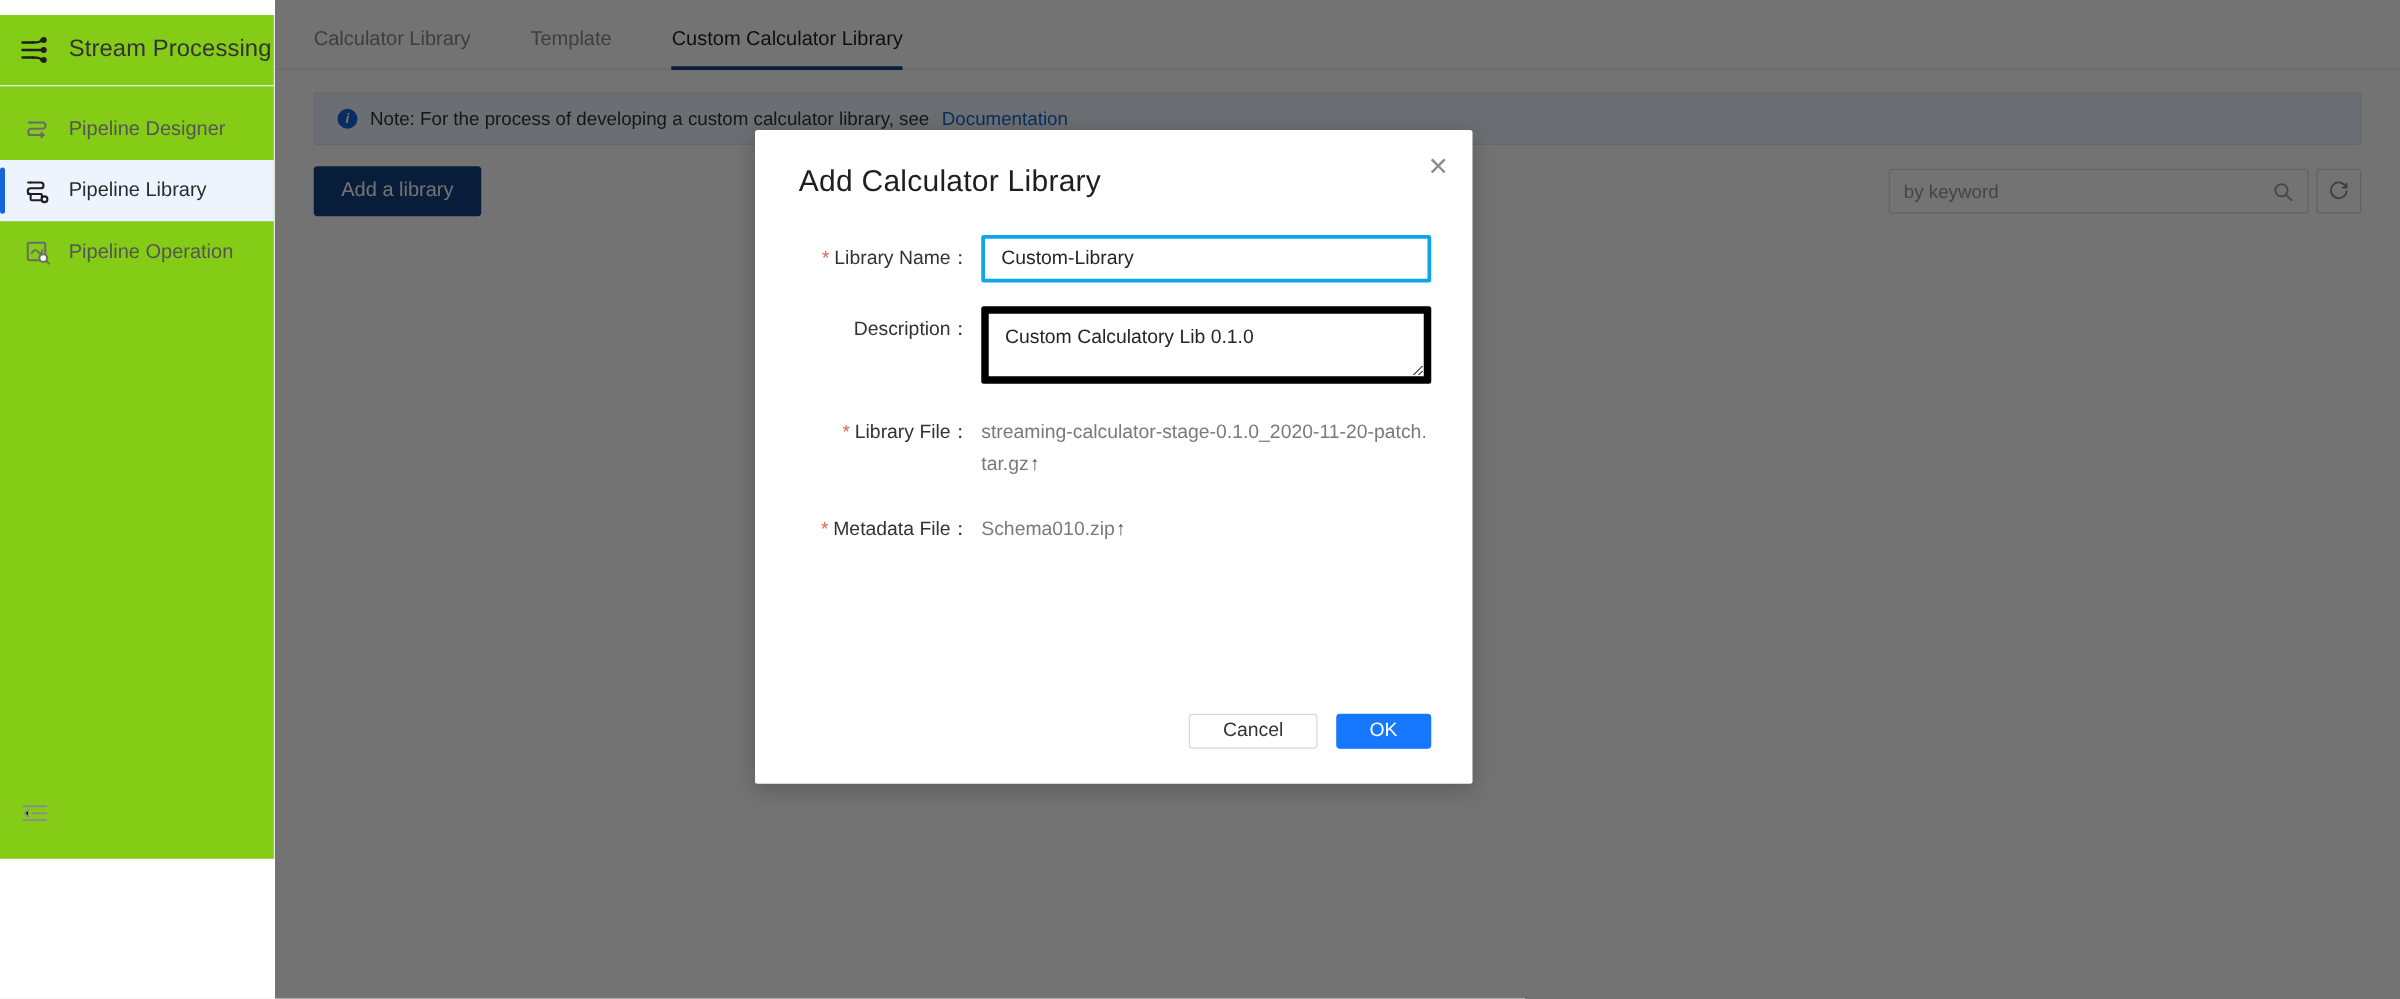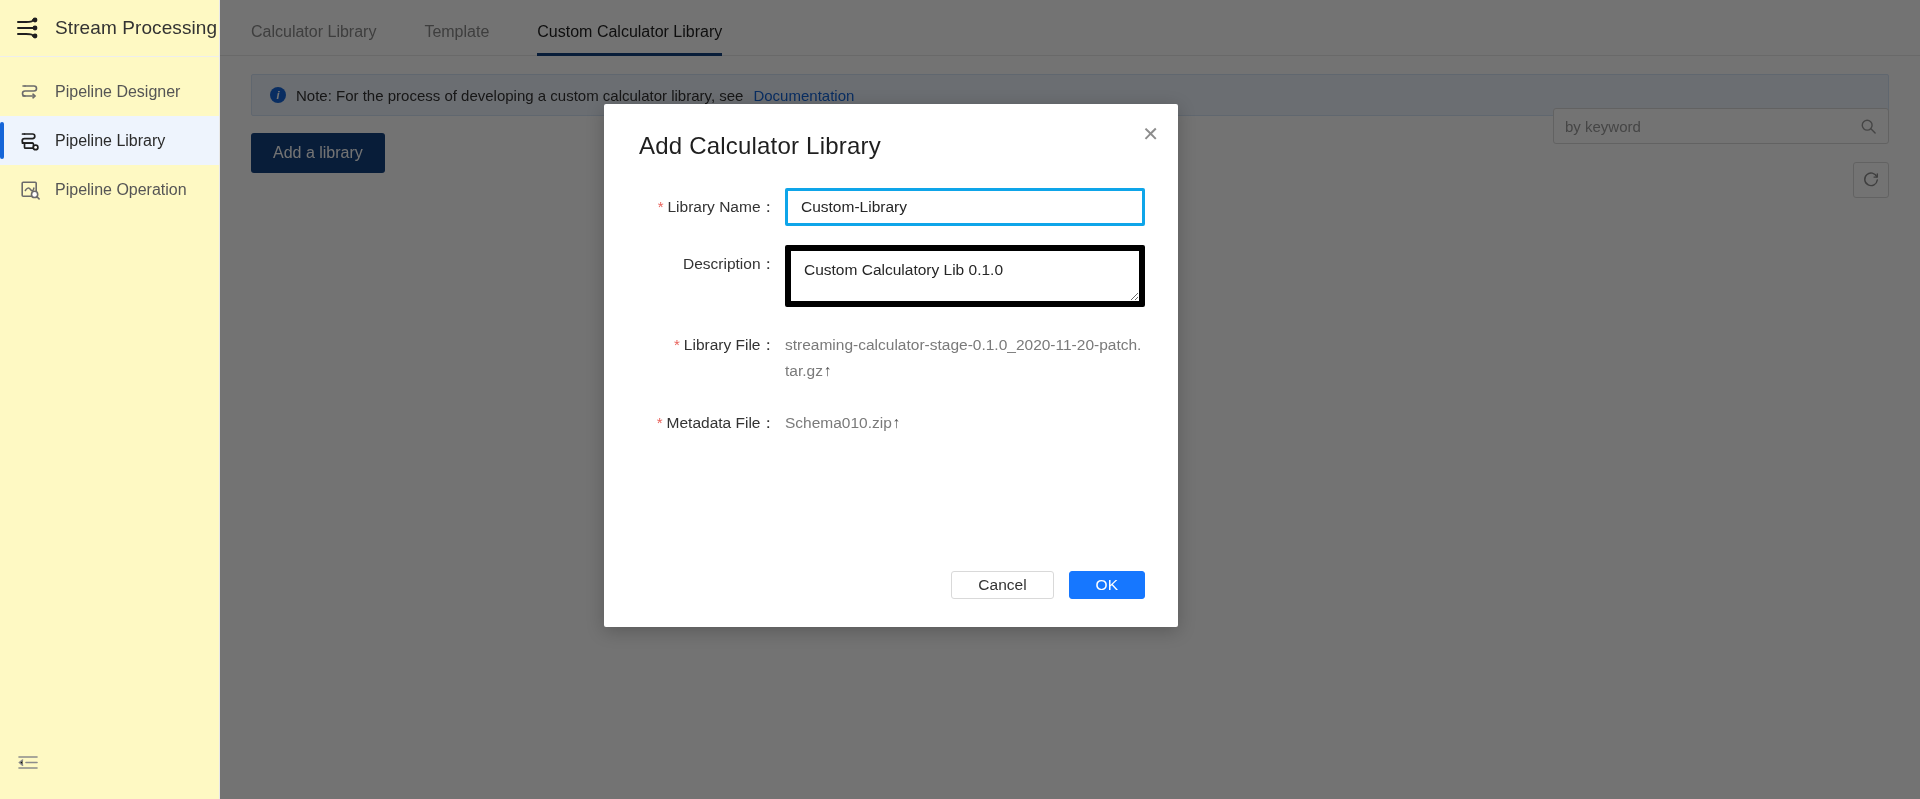--- a/index.html
+++ b/index.html
@@ -5,22 +5,22 @@
   * { box-sizing: border-box; margin: 0; padding: 0; }
   html, body {
     width: 1920px; height: 799px;
     font-family: "Liberation Sans", sans-serif;
     overflow: hidden; background: #fff;
   }
   #root { position: relative; width: 1920px; height: 799px; }
 
   
   .sidebar {
-    position: absolute; left: 0; top: 0; width: 220px; height: 799px;
-    background: #fef9c3; border-right: 1px solid #e8e8e8; z-index: 5;
+    position: absolute; left: 0; top: 12px; width: 220px; height: 675px;
+    background: #84cc16; border-right: 1px solid #e8e8e8; z-index: 5;
   }
   .brand {
     display: flex; align-items: center; gap: 14px;
     height: 57px; padding-left: 15px;
     border-bottom: 1px solid #eeeeee;
   }
   .brand-title { font-size: 19px; color: #333; letter-spacing: .1px; }
   .nav { padding-top: 10px; }
   .nav-item {
     position: relative; display: flex; align-items: center; gap: 14px;
@@ -72,21 +72,21 @@
   .note-link { color: #1565d8; cursor: pointer; }
   .toolbar {
     display: flex; align-items: center;
     margin: 17px 31px 0 31px; height: 40px;
   }
   .btn-add {
     background: #12407f; color: #fff; font-size: 16px;
     height: 40px; padding: 0 22px; border: none; border-radius: 3px;
     cursor: pointer;
   }
-  .toolbar-right { margin-left: auto; display: flex; align-items: flex-end; gap: 18px; flex-direction: column; }
+  .toolbar-right { margin-left: auto; display: flex; align-items: flex-end; gap: 6px; }
   .search-box {
     width: 336px; height: 36px; border: 1px solid #d9d9d9; border-radius: 3px;
     display: flex; align-items: center; padding: 0 11px; background: #fff;
   }
   .search-box input {
     flex: 1; border: none; outline: none; font-size: 15px; color: #333;
     font-family: "Liberation Sans", sans-serif; background: transparent;
   }
   .search-box input::placeholder { color: #9a9a9a; }
   .refresh-btn {

